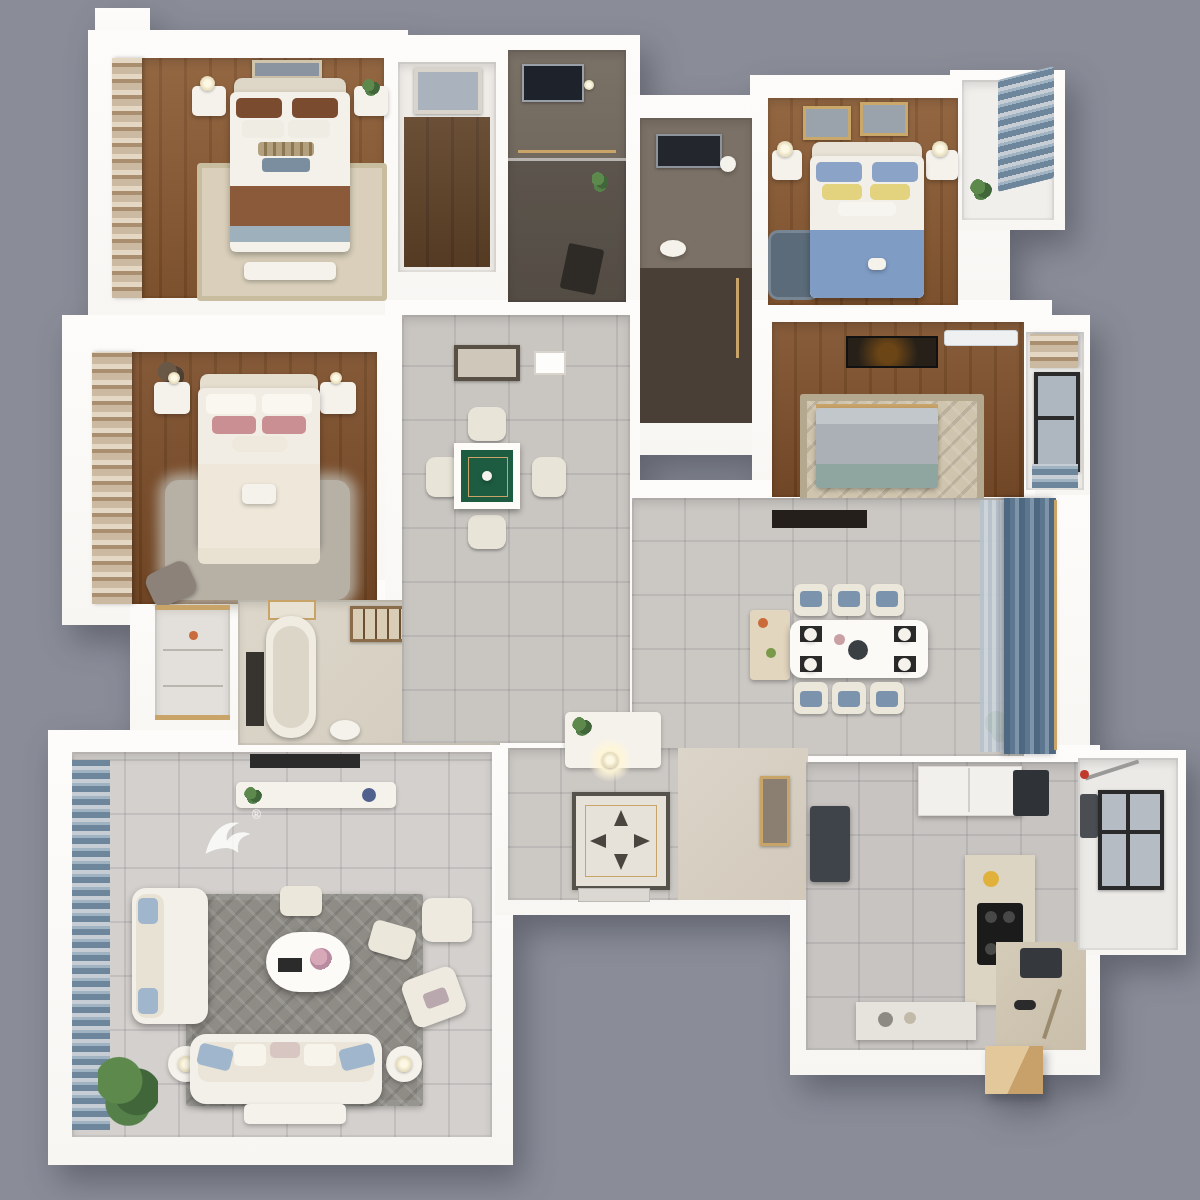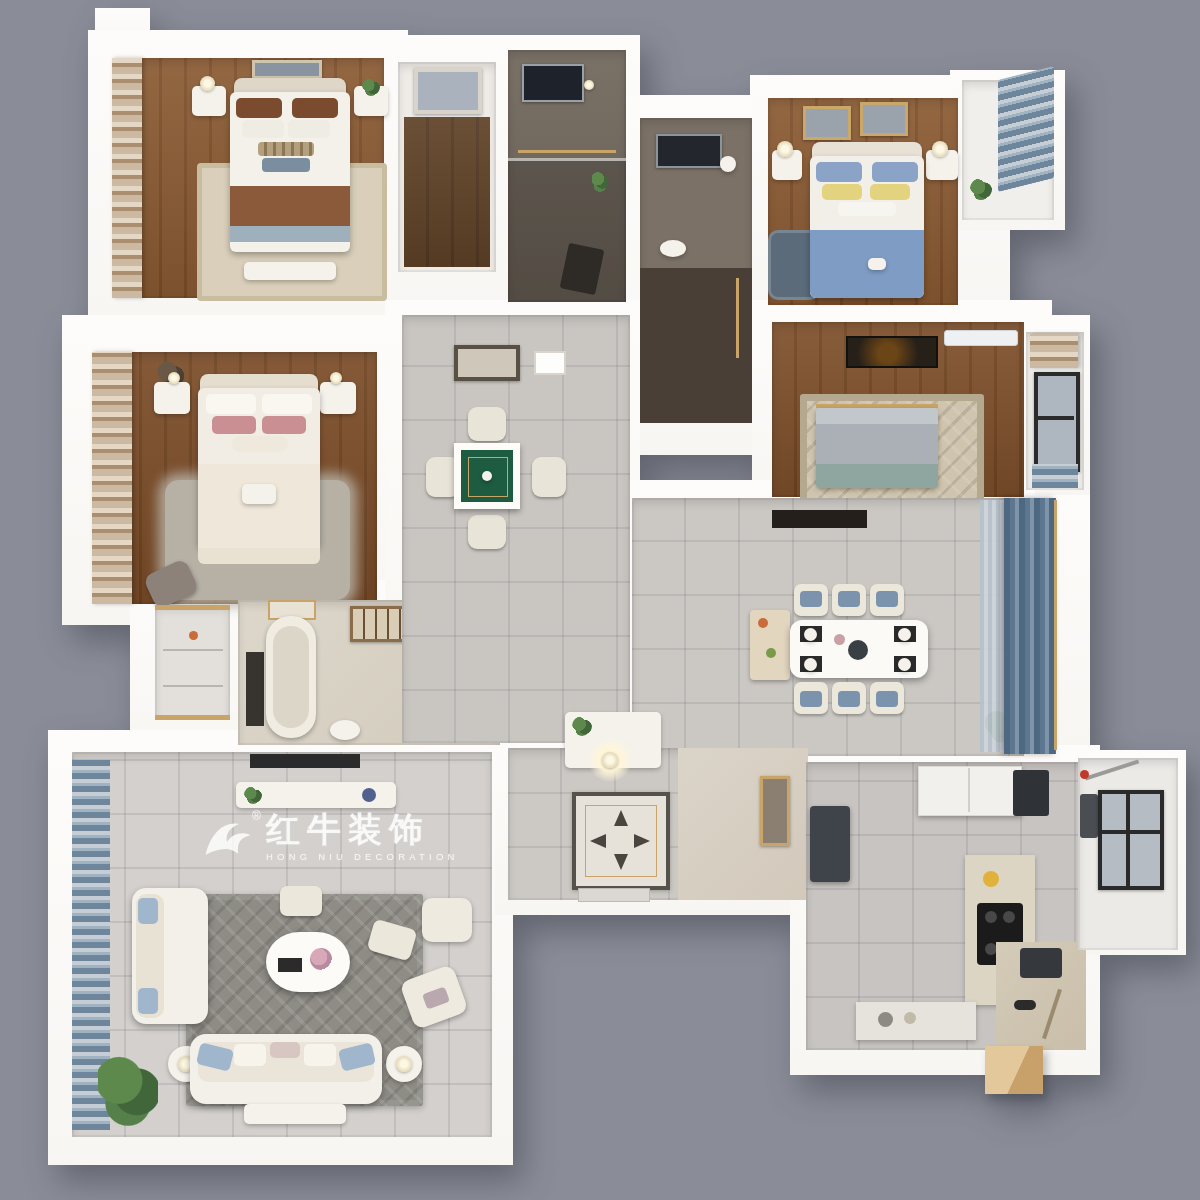--- a/index.html
+++ b/index.html
@@ -348,18 +348,14 @@
 
  </div>
 
  <div class="watermark">
    <span style="position:relative;display:inline-block;width:56px;height:48px;">
      <svg viewBox="0 0 60 50" width="56" height="48" fill="rgba(255,255,255,.82)">
        <path d="M6 44 C12 20 26 8 42 11 C31 15 27 23 29 30 C35 21 46 19 54 23 C44 25 39 31 41 43 C32 35 20 37 6 44 Z"></path>
      </svg>
      <span class="wm-reg">®</span>
    </span>
-   <span class="wm-text">
-     <span class="wm-cn">红牛装饰</span>
-     <span class="wm-en">HONG NIU DECORATION</span>
-   </span>
  </div>
 </div>
 
 </body></html>

